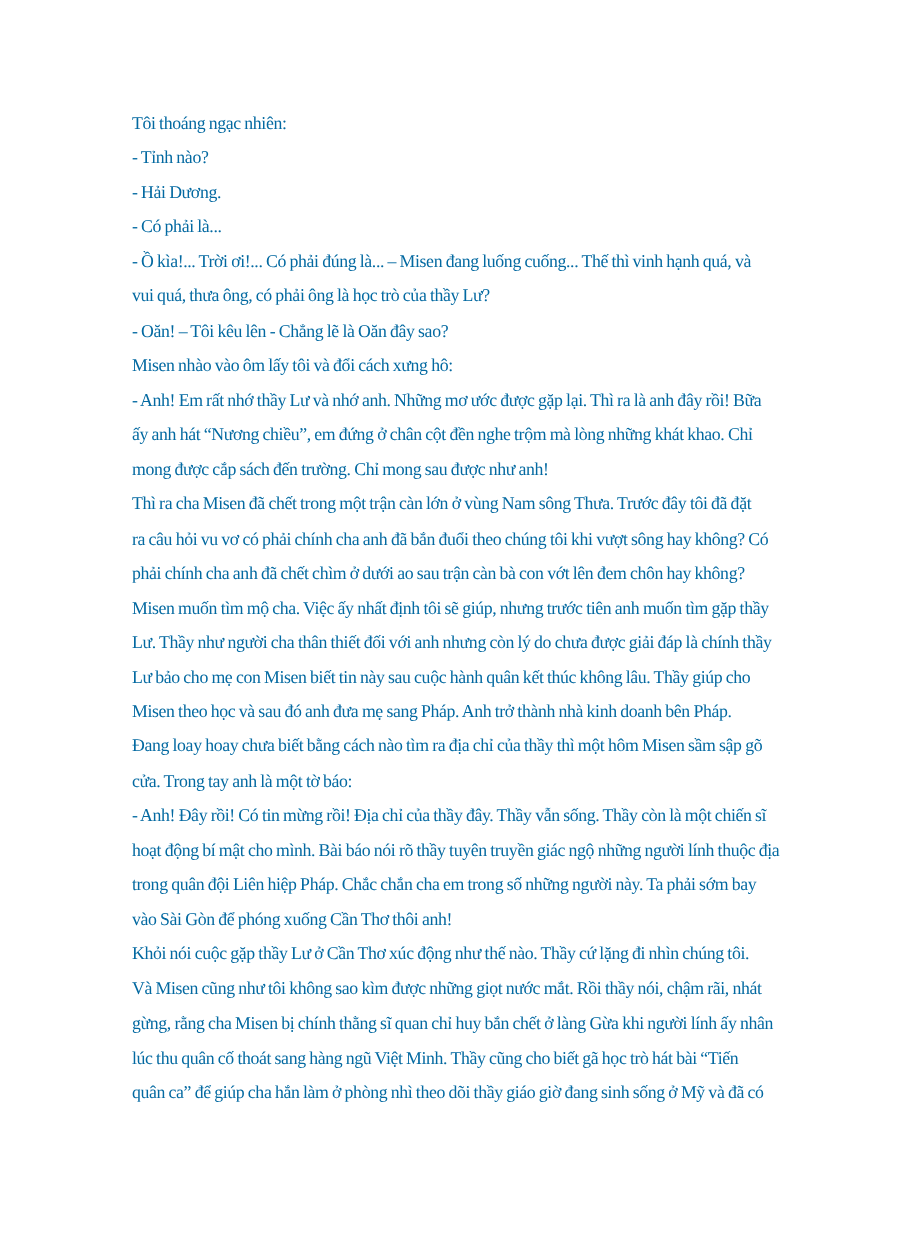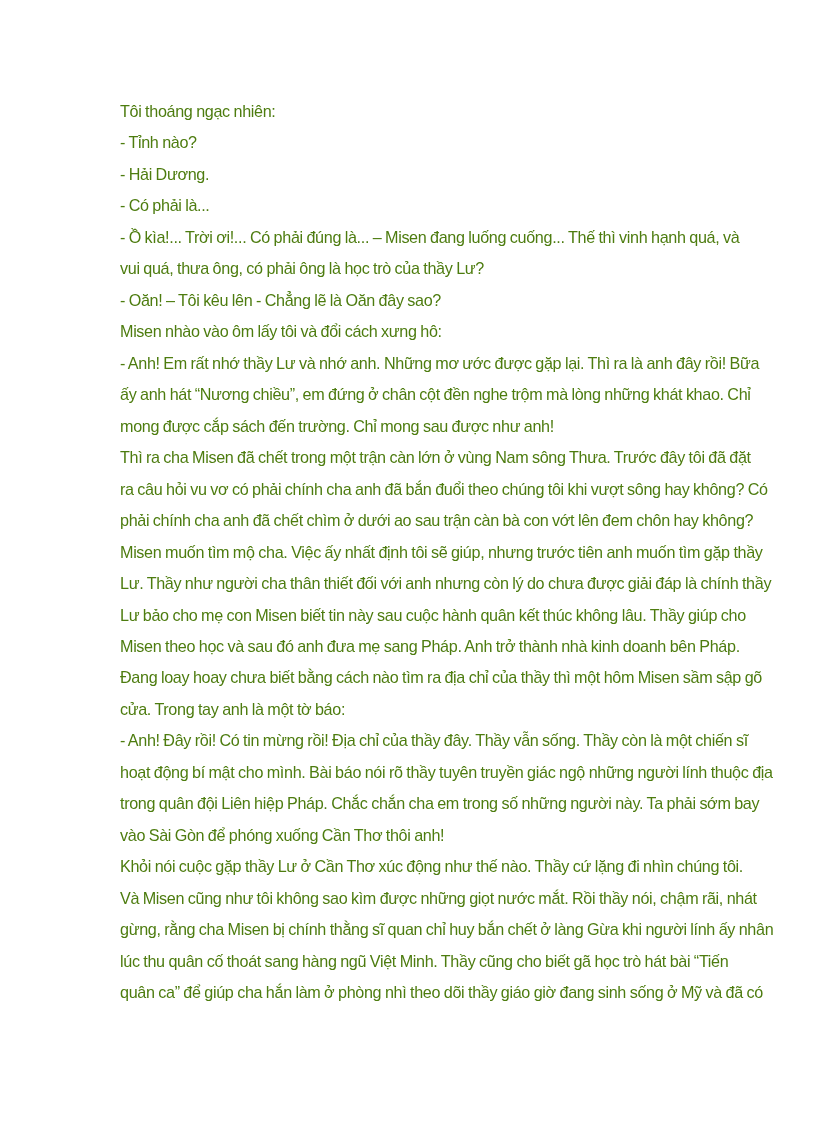--- a/index.html
+++ b/index.html
@@ -19,23 +19,23 @@
       top: 0;
       width: 816px;
       height: 1123px;
       background: #ffffff;
     }
     .text-block {
       position: absolute;
       left: 120px;
       top: 96px;
       width: 600px;
-      font-family: Liberation Sans, sans-serif;
+      font-family: Liberation Serif, serif;
       font-size: 16.4px;
-      color: #4d7c0f;
+      color: #0369a1;
       line-height: 31.47px;
     }
     .line {
       display: block;
       white-space: nowrap;
       height: 31.47px;
       letter-spacing: -0.35px;
       word-spacing: -0.5px;
       transform-origin: left center;
     }

